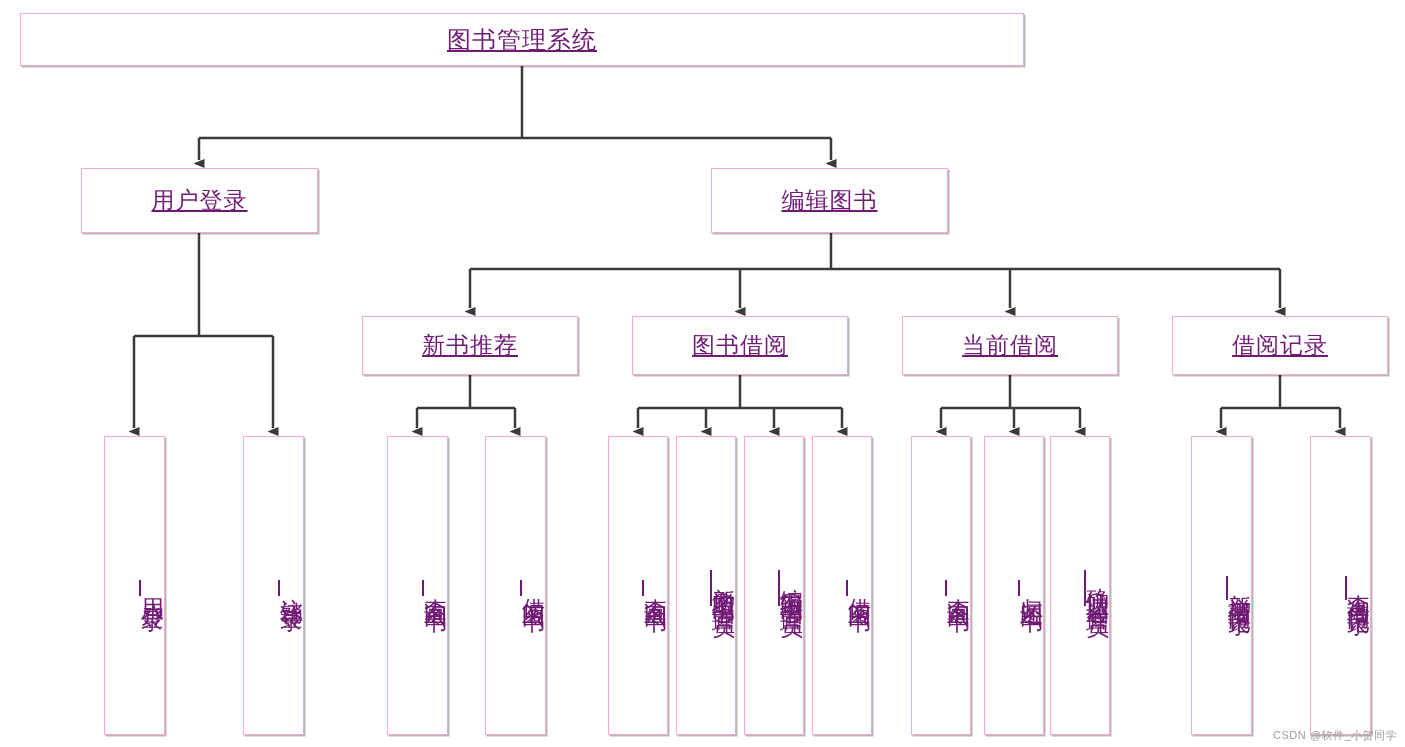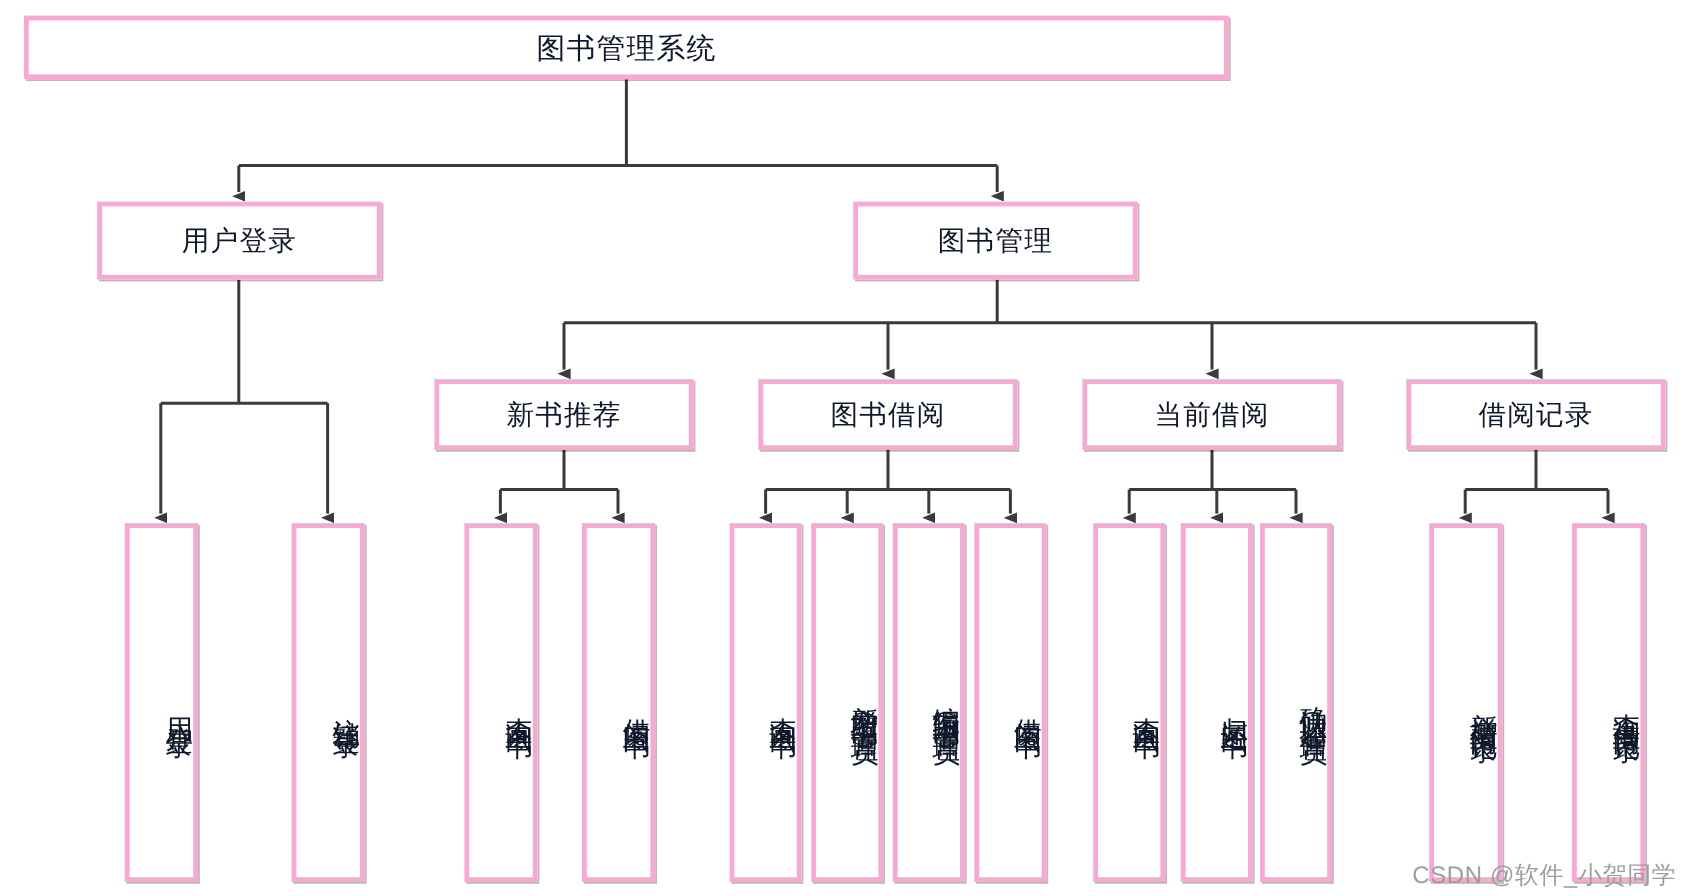--- a/index.html
+++ b/index.html
@@ -13,27 +13,28 @@
   #canvas {
     position: relative;
     width: 1405px;
     height: 747px;
     background: #ffffff;
     overflow: hidden;
   }
   .node {
     position: absolute;
     box-sizing: border-box;
-    border: 4px solid #f9a8d4;
+    border: 1px solid #f9a8d4;
     background: #ffffff;
     display: flex;
     align-items: center;
     justify-content: center;
-    color: #0f172a;
+    color: #701a75;
     box-shadow: 1.5px 1.5px 0 rgba(0,0,0,0.28);
+    text-decoration: underline;
   }
   .node.h {
     font-size: 23px;
     letter-spacing: 1px;
     white-space: nowrap;
   }
   .node.root {
     font-size: 24px;
   }
   
@@ -58,21 +59,21 @@
     left: 0;
     top: 0;
     width: 1405px;
     height: 747px;
     pointer-events: none;
   }
   .watermark {
     position: absolute;
     right: 8px;
     bottom: 4px;
-    font-size: 20px;
+    font-size: 11px;
     color: #9d9d9d;
     white-space: nowrap;
     letter-spacing: 0.5px;
   }
 </style>
 </head>
 <body>
 
 <div id="canvas">
 
@@ -127,21 +128,21 @@
   </svg>
 
   <div class="node h root" style="left: 20px; top: 13px; width: 1004px; height: 53px;">
     <span>图书管理系统</span>
   </div>
 
   <div class="node h" style="left: 81px; top: 168px; width: 237px; height: 65px;">
     <span>用户登录</span>
   </div>
   <div class="node h" style="left: 711px; top: 168px; width: 237px; height: 65px;">
-    <span>图书管理</span>
+    <span>编辑图书</span>
   </div>
 
   <div class="node h" style="left: 632px; top: 316px; width: 216px; height: 59px;">
     <span>图书借阅</span>
   </div>
   <div class="node h" style="left: 362px; top: 316px; width: 216px; height: 59px;">
     <span>新书推荐</span>
   </div>
   <div class="node h" style="left: 902px; top: 316px; width: 216px; height: 59px;">
     <span>当前借阅</span>

